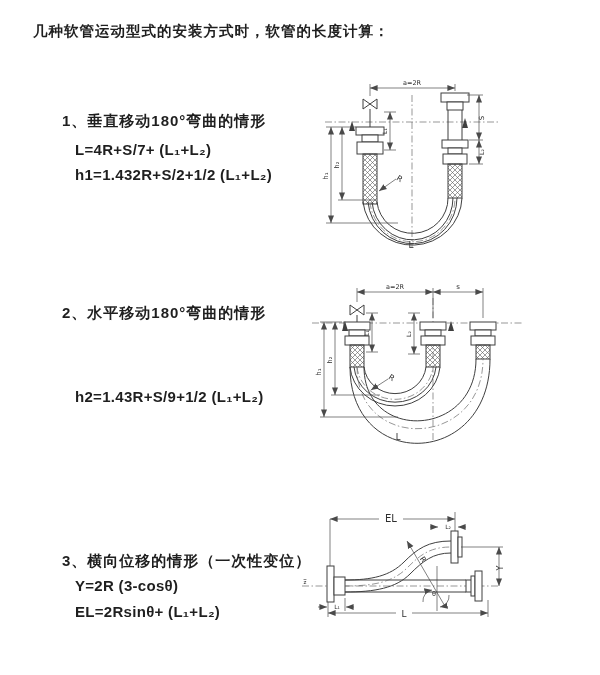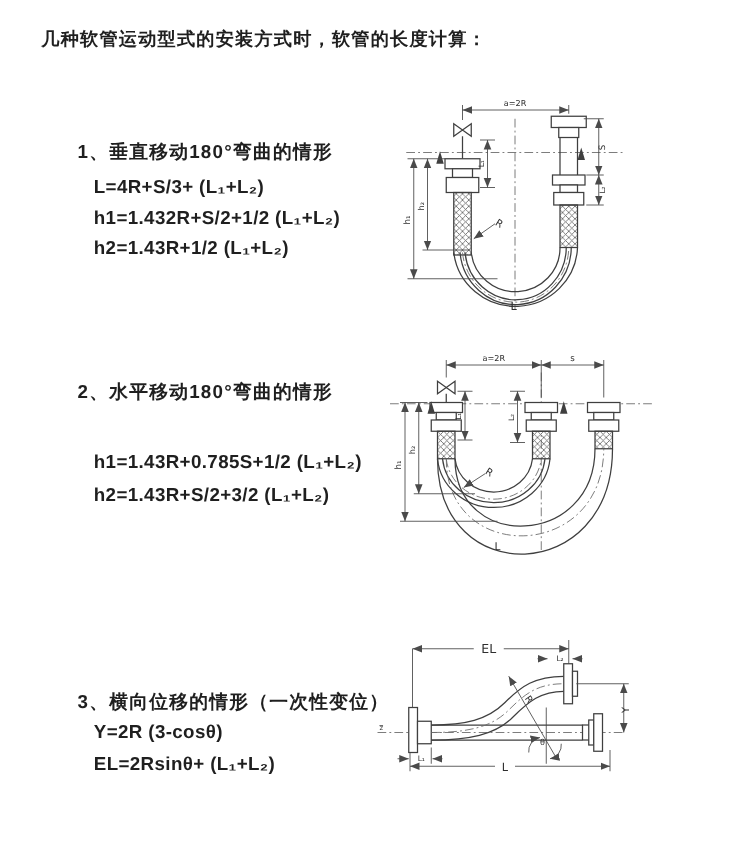--- a/index.html
+++ b/index.html
@@ -17,27 +17,25 @@
   .braid{stroke:#3f3f3f;stroke-width:1;}
 </style>
 </head>
 <body>
 
 <div class="page">
 
   <div class="title">几种软管运动型式的安装方式时，软管的长度计算：</div>
 
   <div class="sec-heading" style="top:112px">1、垂直移动180°弯曲的情形</div>
-  <div class="formula" style="top:141px">L=4R+S/3+ (L₁+L₂)</div>
+  <div class="formula" style="top:141px">L=4R+S/7+ (L₁+L₂)</div>
   <div class="formula" style="top:166px">h1=1.432R+S/2+1/2 (L₁+L₂)</div>
-  <div class="formula" style="top:190px">h2=1.43R+1/2 (L₁+L₂)</div>
 
   <div class="sec-heading" style="top:304px">2、水平移动180°弯曲的情形</div>
-  <div class="formula" style="top:361px">h1=1.43R+0.785S+1/2 (L₁+L₂)</div>
-  <div class="formula" style="top:388px">h2=1.43R+S/2+3/2 (L₁+L₂)</div>
+  <div class="formula" style="top:388px">h2=1.43R+S/9+1/2 (L₁+L₂)</div>
 
   <div class="sec-heading" style="top:552px">3、横向位移的情形（一次性变位）</div>
   <div class="formula" style="top:577px">Y=2R (3-cosθ)</div>
   <div class="formula" style="top:603px">EL=2Rsinθ+ (L₁+L₂)</div>
 
   <svg style="left:303px;top:72px" width="207" height="185" viewBox="303 72 207 185">
     <defs>
       <pattern id="braid1" width="5" height="5" patternUnits="userSpaceOnUse">
         <path d="M0,5 L5,0 M0,0 L5,5" stroke="#5a5a5a" stroke-width="0.6"></path>
       </pattern>

